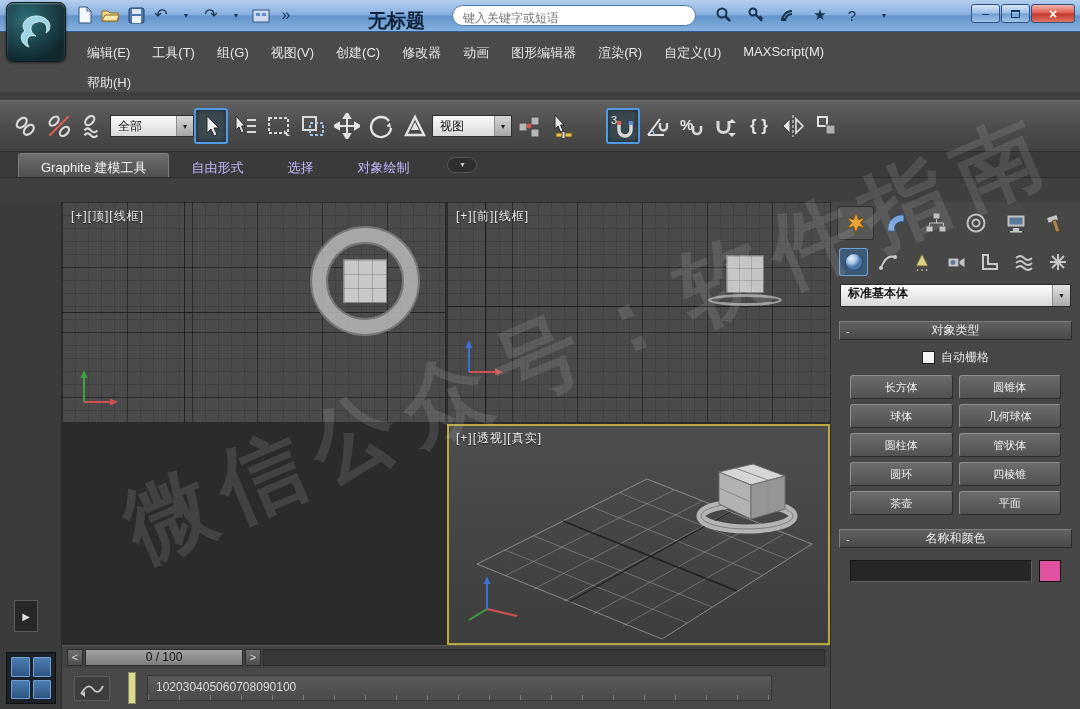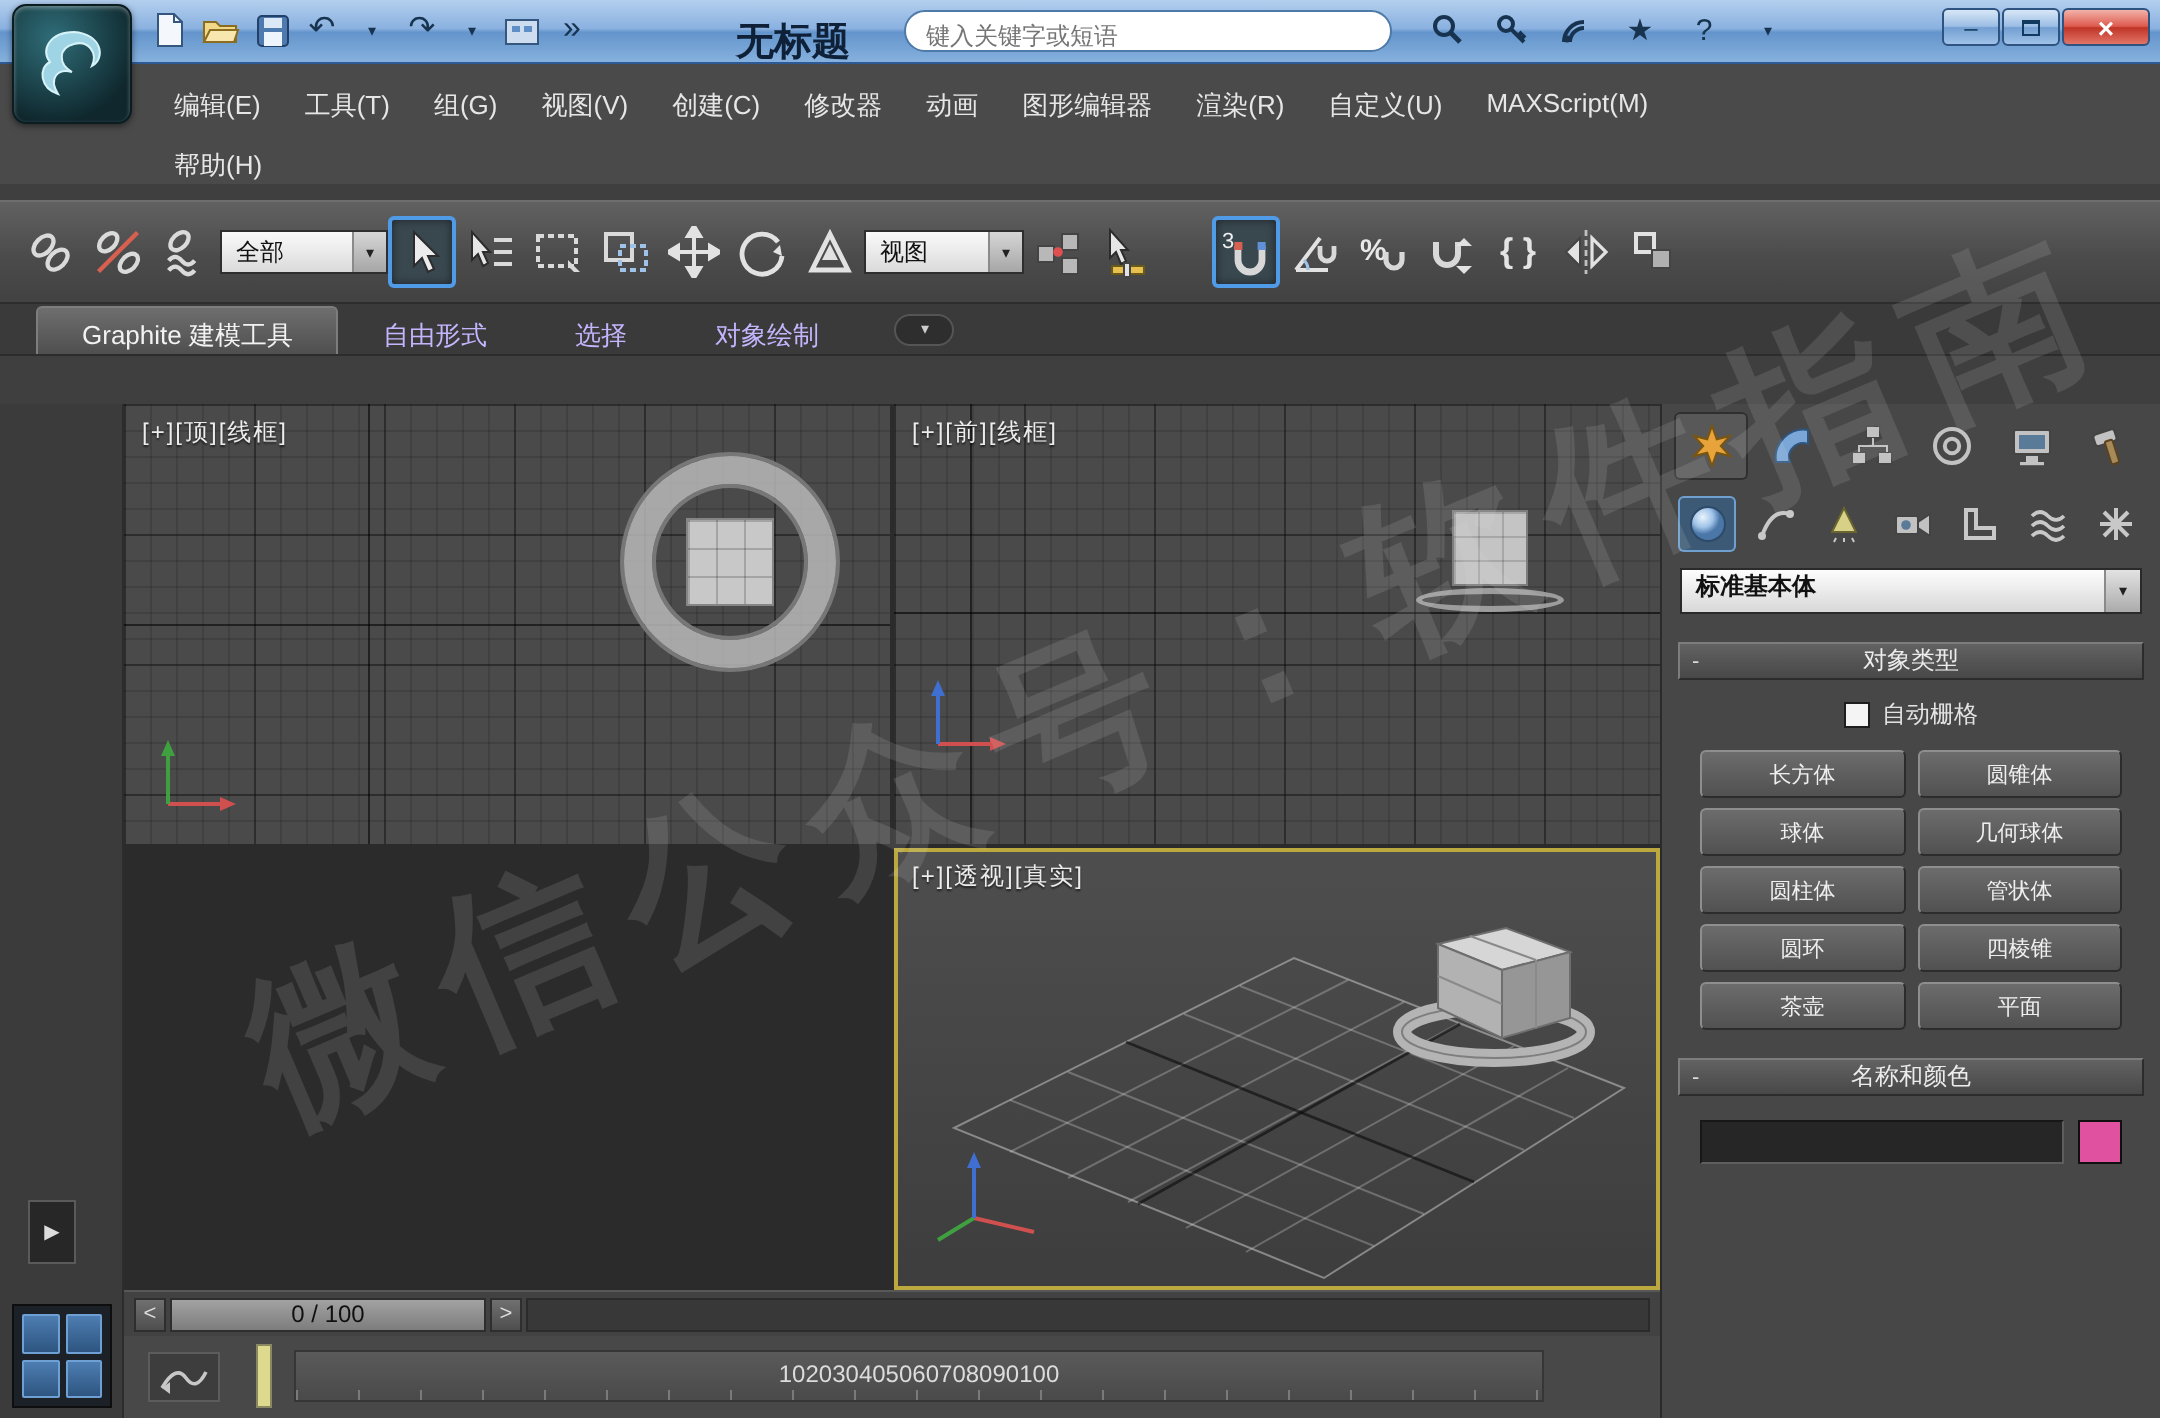--- a/index.html
+++ b/index.html
@@ -159,21 +159,21 @@
     border:1px solid #2e2e2e; color:#101010; font-size:12px;
     display:flex; align-items:center; justify-content:center; }
   .ts-track { flex:1; height:17px; background:#383838; border:1px solid #2b2b2b; }
   .track-bar { position:absolute; left:62px; top:668px; width:768px; height:41px; background:#484848; }
   .curve-btn { position:absolute; left:12px; top:8px; width:36px; height:25px; background:#3d3d3d;
     border:1px solid #5c5c5c; display:flex; align-items:center; justify-content:center; }
   .frame-marker { position:absolute; left:66px; top:4px; width:8px; height:32px;
     background:#ddd98e; border:1px solid #8a8860; }
   .ruler { position:absolute; left:85px; right:58px; top:7px; height:26px;
     background:linear-gradient(#5a5a5a,#4a4a4a); border:1px solid #363636; }
-  .ruler-ticks { display:flex; justify-content:center; padding:4px 8px 0;
+  .ruler-ticks { display:flex; justify-content:flex-start; padding:4px 8px 0;
     font-size:12px; color:#dcdcdc; }
   .tick-strip { position:absolute; left:0; right:0; bottom:0; height:5px;
     background-image:repeating-linear-gradient(90deg,#7a7a7a 0 1px,transparent 1px 31px); }
   
   .watermark { position:absolute; left:-80px; top:280px; width:1340px; text-align:center;
     font-size:86px; font-weight:bold; letter-spacing:14px; color:rgba(225,225,225,.13);
     transform:rotate(-23deg); z-index:40; pointer-events:none; white-space:nowrap; }
   svg { display:block; }
 </style>
 </head>

